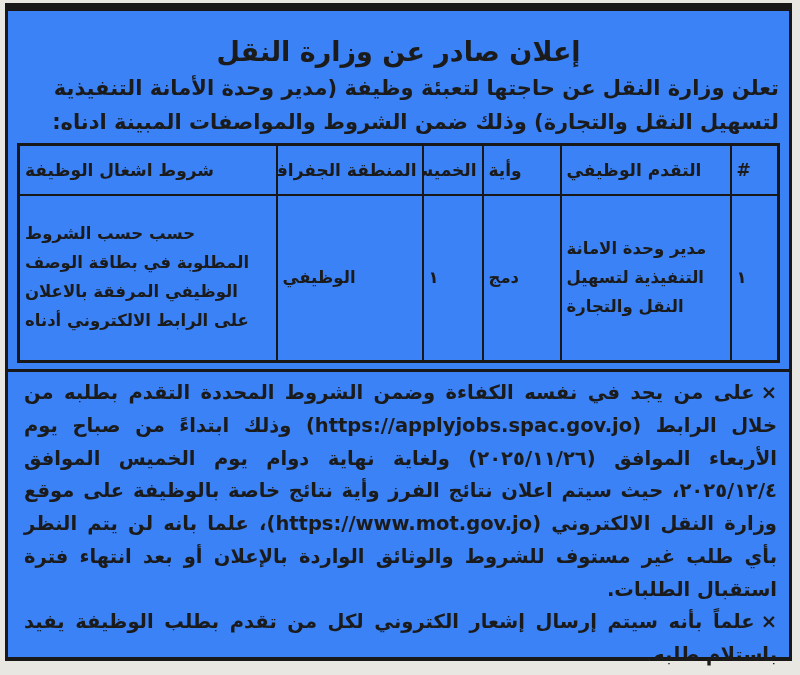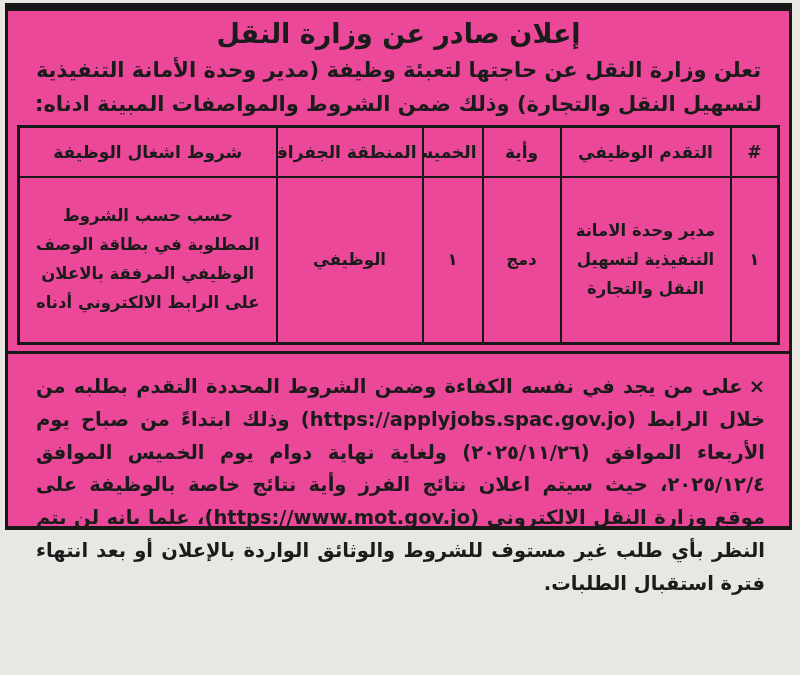--- a/index.html
+++ b/index.html
@@ -9,54 +9,54 @@
     width: 800px;
     height: 675px;
     background: #e9e7e2;
     color: #1b1b1b;
     font-family: "DejaVu Sans", sans-serif;
     overflow: hidden;
   }
   .doc {
     box-sizing: border-box;
     margin: 3px 8px 0 5px;
-    height: 527px;
-    background: #ec4899;
+    height: 658px;
+    background: #3b82f6;
     border: 3px solid #181818;
     border-top-width: 8px;
     border-bottom-width: 4px;
-    padding: 2px 6px 0 6px;
+    padding: 20px 6px 0 6px;
   }
   .title {
     text-align: center;
     font-size: 27px;
     font-weight: bold;
     line-height: 1.3;
     padding: 3px 0 2px 0;
     letter-spacing: 0.5px;
   }
   .intro {
     font-size: 21px;
     font-weight: bold;
     line-height: 1.62;
-    text-align: center;
+    text-align: right;
     padding: 0 4px;
     margin: 0 0 4px 0;
   }
   table.jobs {
     width: calc(100% - 6px);
     margin: 2px 3px 0 3px;
     border-collapse: collapse;
     table-layout: fixed;
     border: 3px solid #181818;
   }
   .jobs th, .jobs td {
     border: 2px solid #181818;
     font-weight: bold;
-    text-align: center;
+    text-align: left;
     vertical-align: middle;
     padding: 3px 5px;
   }
   .jobs th {
     font-size: 17px;
     height: 42px;
     white-space: nowrap;
     overflow: hidden;
   }
   .jobs td {
@@ -66,21 +66,21 @@
   }
   .divider {
     height: 3px;
     background: #181818;
     margin: 6px -6px 0 -6px;
   }
   .body-text {
     padding: 5px 6px 0 10px;
   }
   .bullet {
-    margin: 12px;
+    margin: 0;
     font-size: 19.5px;
     font-weight: bold;
     line-height: 1.68;
     text-align: justify;
   }
   .bullet .marker {
     padding-left: 6px;
   }
 </style>
 </head>
@@ -122,15 +122,18 @@
       </tr>
     </tbody>
   </table>
 
   <div class="divider"></div>
 
   <div class="body-text">
     <p class="bullet">
       <span class="marker">×</span><span>على من يجد في نفسه الكفاءة وضمن الشروط المحددة التقدم بطلبه من خلال الرابط (https://applyjobs.spac.gov.jo) وذلك ابتداءً من صباح يوم الأربعاء الموافق (٢٠٢٥/١١/٢٦) ولغاية نهاية دوام يوم الخميس الموافق ٢٠٢٥/١٢/٤، حيث سيتم اعلان نتائج الفرز وأية نتائج خاصة بالوظيفة على موقع وزارة النقل الالكتروني (https://www.mot.gov.jo)، علما بانه لن يتم النظر بأي طلب غير مستوف للشروط والوثائق الواردة بالإعلان أو بعد انتهاء فترة استقبال الطلبات.</span>
     </p>
+    <p class="bullet">
+      <span class="marker">×</span><span>علماً بأنه سيتم إرسال إشعار الكتروني لكل من تقدم بطلب الوظيفة يفيد باستلام طلبه.</span>
+    </p>
   </div>
 
 </div>
 
 </body></html>

